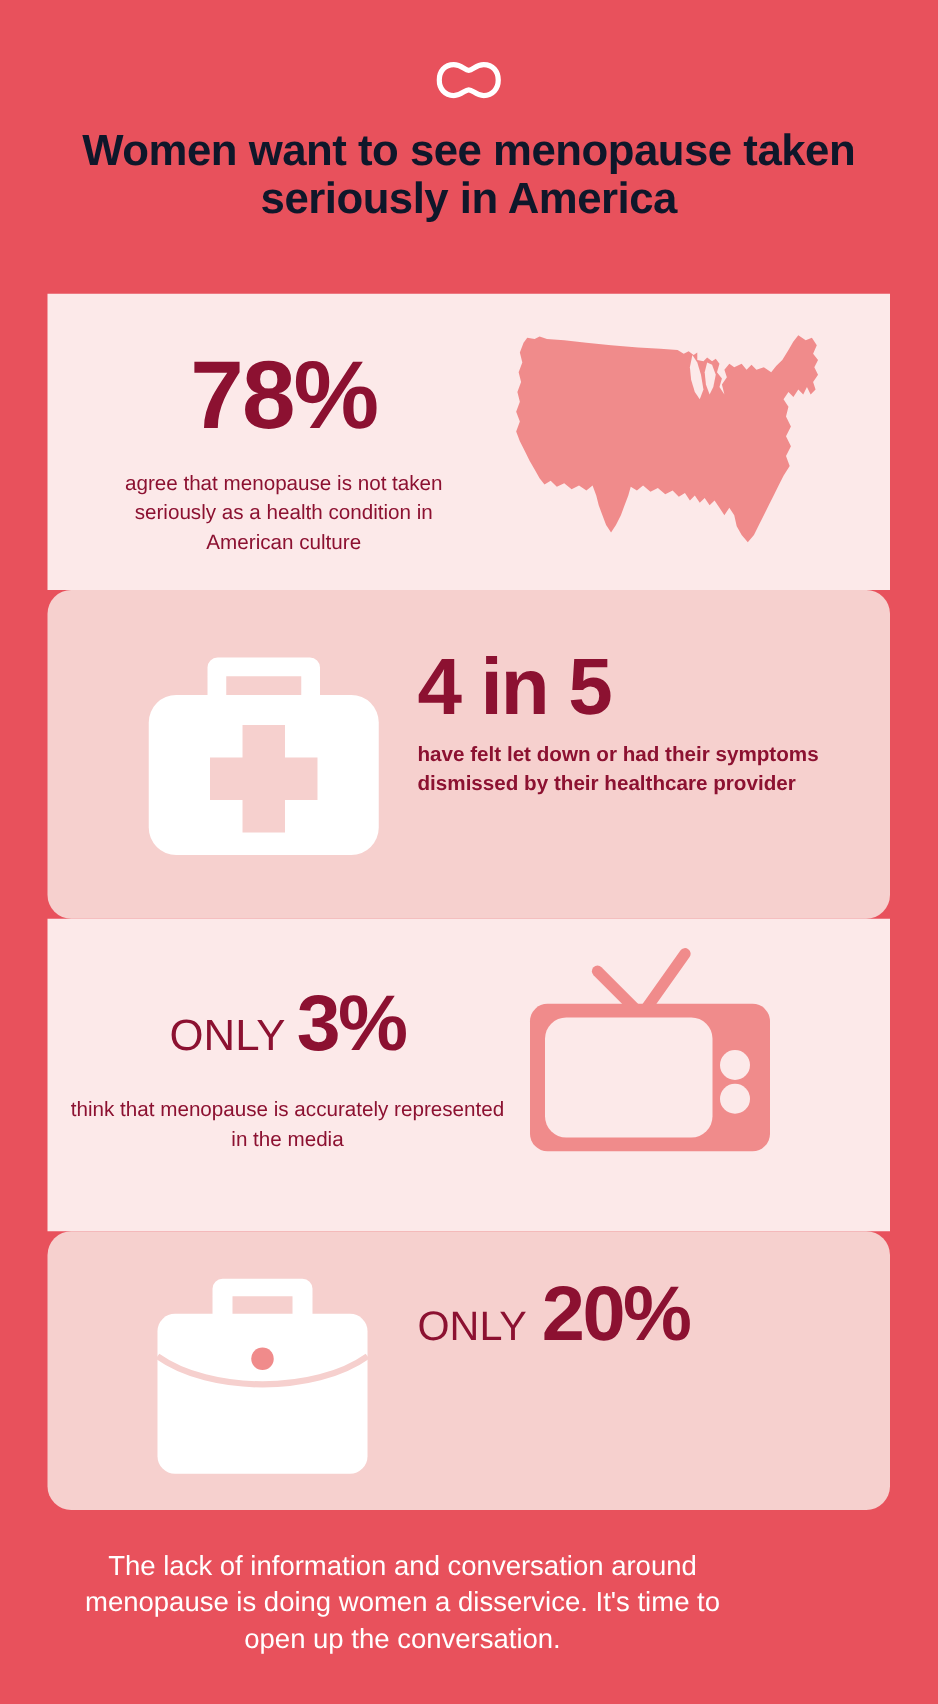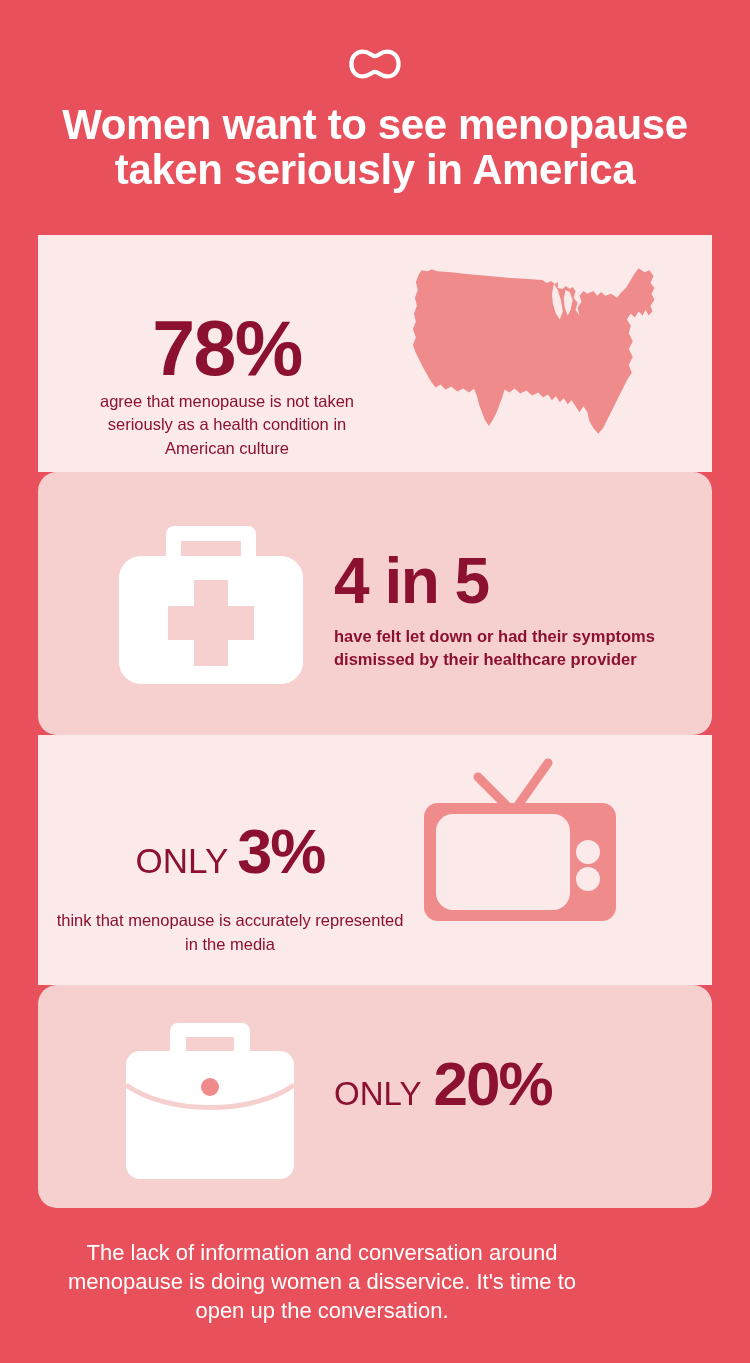--- a/index.html
+++ b/index.html
@@ -25,22 +25,22 @@
 
   .logo-wrap {
     display:flex;
     justify-content:center;
     align-items:center;
     height:44px;
   }
 
   .headline {
     margin-top:16px;
-    color:#ffffff;
-    font-size:42px;
+    color:#0f172a;
+    font-size:35px;
     font-weight:bold;
     line-height:1.08;
     letter-spacing:-0.4px;
     padding:0 26px;
   }
 
   
   .panels {
     position:absolute;
     left:38px;
@@ -61,21 +61,20 @@
   .p2 { height:263px; }
   .p3 { height:250px; }
   .p4 { height:223px; }
 
   
   .stat-big {
     color:#8c1131;
     font-weight:bold;
     line-height:0.92;
     letter-spacing:-1.5px;
-    margin-top:32px;
   }
   .stat-desc {
     color:#8c1131;
     font-size:16.5px;
     line-height:1.43;
     font-weight:normal;
   }
   .only-prefix {
     color:#8c1131;
     font-weight:normal;
@@ -83,21 +82,21 @@
   }
 
   
   .p1-text {
     position:absolute;
     left:0; top:46px;
     width:378px;
     text-align:center;
   }
   .p1-num { font-size:77px; }
-  .p1-desc { margin-top:6px; padding:0 55px; }
+  .p1-desc { margin-top:24px; padding:0 55px; }
 
   .p1-map {
     position:absolute;
     right:28px;
     top:22px;
     width:276px;
     height:192px;
   }
 
   

